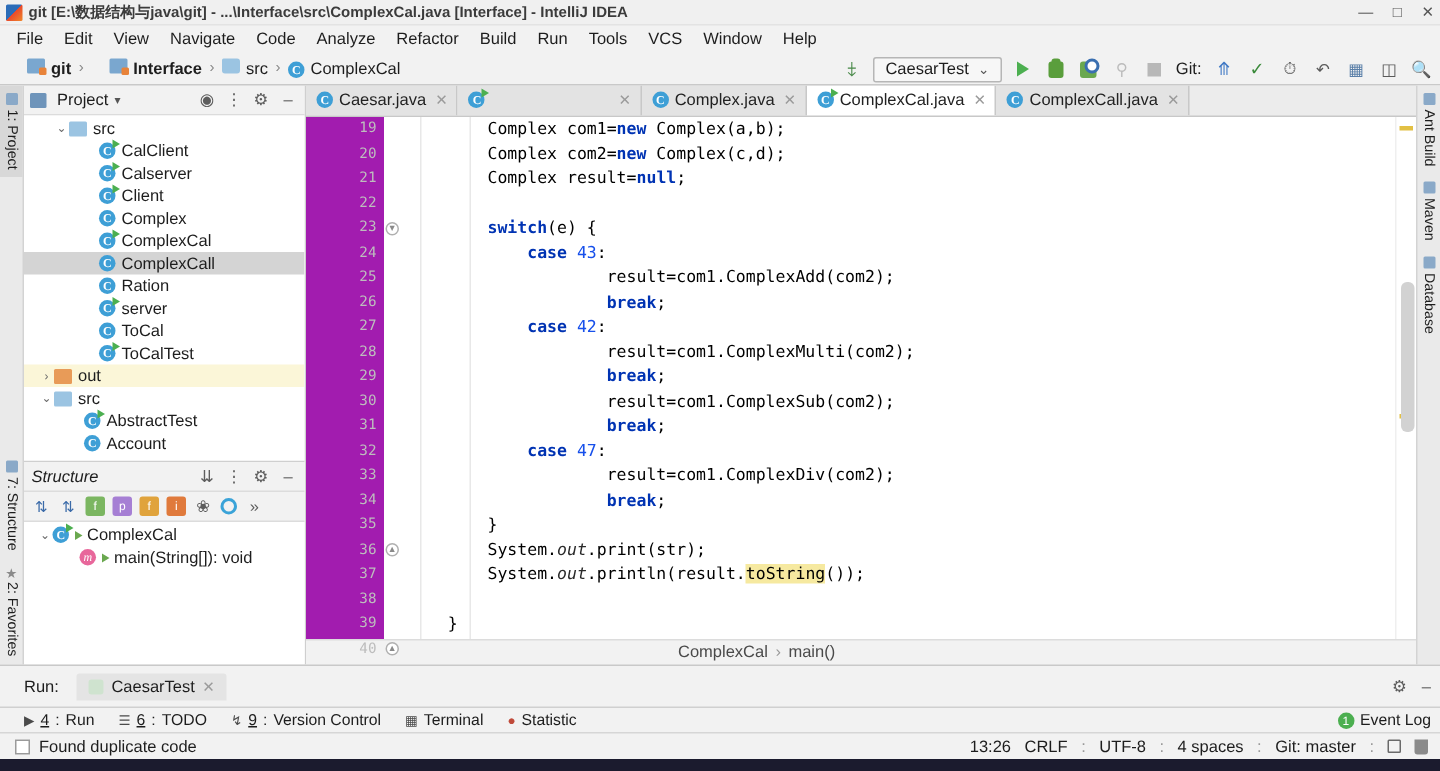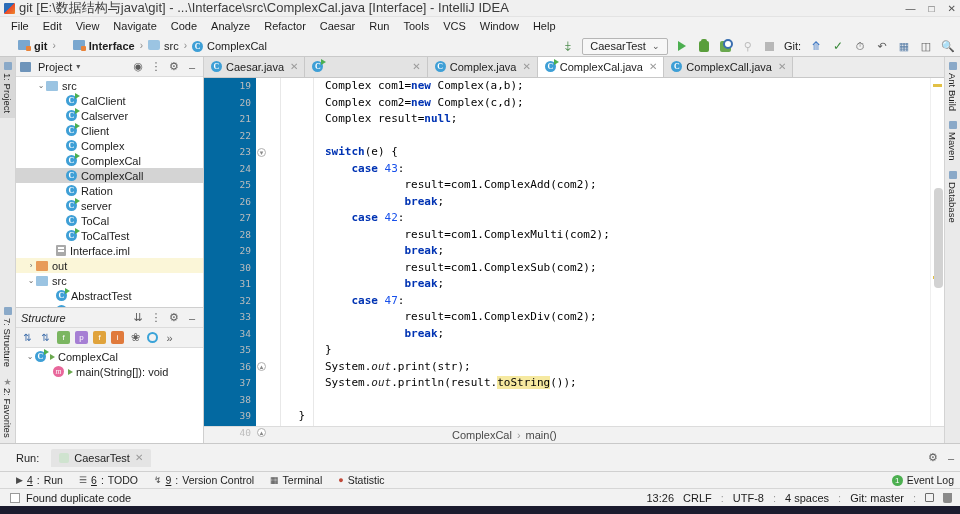--- a/index.html
+++ b/index.html
@@ -17,21 +17,21 @@
   
   .titlebar {
     height: 17px; background: #f0f0f0; display: flex; align-items: center;
     padding-left: 4px; border-bottom: 1px solid #e3e3e3; position: relative;
   }
   .titlebar .app-icon {
     width: 11px; height: 11px; margin-right: 4px; flex: none;
     background: linear-gradient(135deg,#2b6cb8 0%,#2b6cb8 48%,#e8482c 48%,#f0882b 100%);
     border-radius: 1px;
   }
-  .titlebar .title-text { font-size: 13px; color: #3b3b3b; white-space: nowrap; }
+  .titlebar .title-text { font-size: 10px; color: #3b3b3b; white-space: nowrap; font-weight: bold; }
   .winbtns { position: absolute; right: 4px; top: 0; height: 17px; display: flex; align-items: center; gap: 13px; }
   .winbtns span { font-size: 10px; color: #555; line-height: 1; }
 
   
   .menubar { height: 18px; background: #f2f2f2; display: flex; align-items: flex-end; padding-left: 4px; }
   .menubar .mi { padding: 0 7px; font-size: 11px; color: #1d1d1d; line-height: 18px; cursor: default; }
 
   
   .navbar {
     height: 22px; background: #f2f2f2; display: flex; align-items: center;
@@ -122,21 +122,21 @@
   .tabbar { height: 21px; background: #ececec; display: flex; align-items: flex-end; border-bottom: 1px solid #c8c8c8; overflow: hidden;}
   .etab {
     height: 21px; display: flex; align-items: center; gap: 4px; padding: 0 6px 0 7px;
     font-size: 11px; border-right: 1px solid #c8c8c8; background: #e3e3e3; color: #222; white-space: nowrap;
   }
   .etab.active { background: #fff; }
   .etab .x { color: #9a9a9a; font-size: 10px; margin-left: 2px; }
   .etab.green .lbl { color: #2f7f2f; margin-top: 36px; }
 
   .editorwrap { flex: 1; display: flex; min-height: 0; position: relative; background: #fff; }
-  .gutter { width: 52px; background: #0369a1; flex: none; position: relative; }
+  .gutter { width: 52px; background: #a21caf; flex: none; position: relative; }
   .gutter .ln { height: 16.5px; text-align: right; padding-right: 5px; font-family: "DejaVu Sans Mono", monospace; font-size: 9.5px; color: #bdbdbd; line-height: 16.5px;}
   .foldcol { width: 12px; background: #fff; flex: none; position: relative; }
   .foldmark { position: absolute; left: 1px; width: 9px; height: 9px; border: 1px solid #b0b0b0; border-radius: 50%; background: #fff; color: #8a8a8a; font-size: 7px; line-height: 7px; text-align: center; }
   .code { flex: 1; position: relative; overflow: hidden; font-family: "DejaVu Sans Mono", monospace; font-size: 11px; line-height: 16.5px; color: #000; padding-left: 4px;}
   .cl { height: 16.5px; white-space: pre; }
   .kw { color: #0033b3; font-weight: bold; }
   .num { color: #1750eb; }
   .fld { }
   .ital { font-style: italic; color: #2a2a2a; }
   .hlmark { background: #f6e9a0; }
@@ -187,21 +187,21 @@
   </div>
 
   <div class="menubar" id="menubar">
       <div class="mi">File</div>
       <div class="mi">Edit</div>
       <div class="mi">View</div>
       <div class="mi">Navigate</div>
       <div class="mi">Code</div>
       <div class="mi">Analyze</div>
       <div class="mi">Refactor</div>
-      <div class="mi">Caesar</div>
+      <div class="mi">Build</div>
       <div class="mi">Run</div>
       <div class="mi">Tools</div>
       <div class="mi">VCS</div>
       <div class="mi">Window</div>
       <div class="mi">Help</div>
     </div>
 
   <div class="navbar">
     <div id="crumbs" style="display:flex;align-items:center;">
         <span class="crumb bold">
@@ -353,27 +353,20 @@
               <span class="c-badge">C</span>
             </span>
             <span>ToCal</span>
           </div>
           <div class="trow" style="padding-left: 40px;">
             <span class="tw"></span>
             <span class="ti">
               <span class="c-badge runnable">C</span>
             </span>
             <span>ToCalTest</span>
-          </div>
-          <div class="trow" style="padding-left: 30px;">
-            <span class="tw"></span>
-            <span class="ti">
-              <span class="imlico"></span>
-            </span>
-            <span>Interface.iml</span>
           </div>
           <div class="trow hl" style="padding-left: 10px;">
             <span class="tw">›</span>
             <span class="ti">
               <span class="folderico out"></span>
             </span>
             <span>out</span>
           </div>
           <div class="trow" style="padding-left: 10px;">
             <span class="tw">⌄</span>

